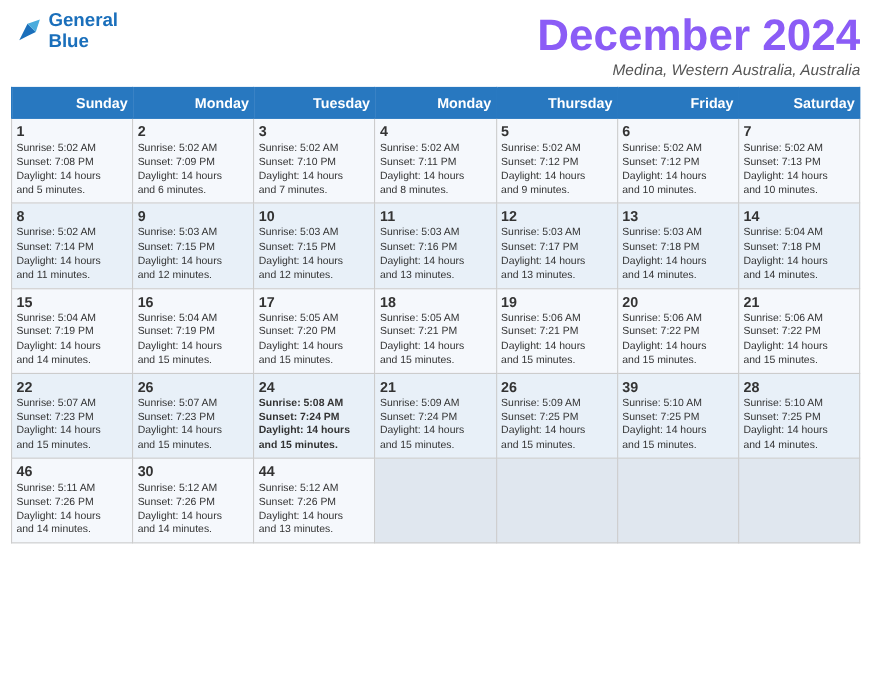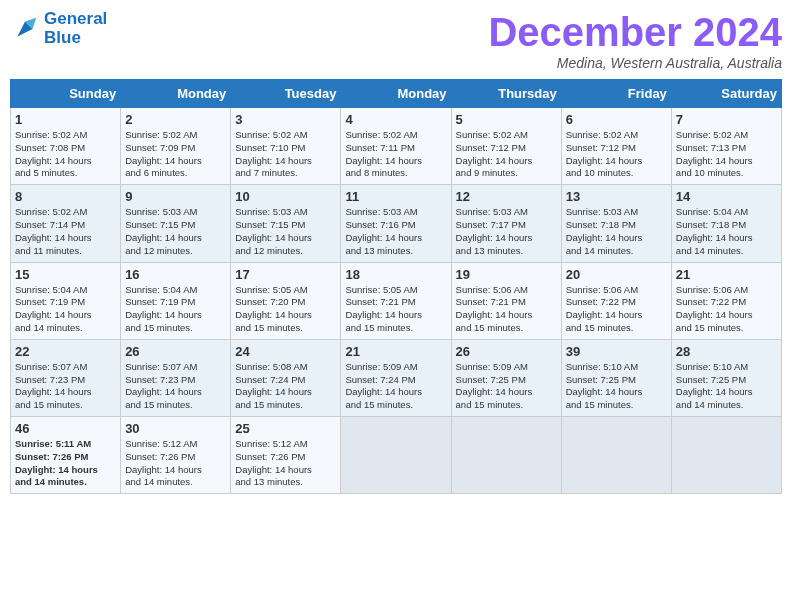--- a/index.html
+++ b/index.html
@@ -280,21 +280,21 @@
         </td>
         <td>
           <span class="day-num">26</span>
           <div class="day-info" style="white-space: pre-line;">Sunrise: 5:07 AM
 Sunset: 7:23 PM
 Daylight: 14 hours
 and 15 minutes.</div>
         </td>
         <td>
           <span class="day-num">24</span>
-          <div class="day-info" style="white-space: pre-line;">Sunrise: 5:08 AM
+          <div class="day-info" style="white-space: pre-line; font-weight: bold;">Sunrise: 5:08 AM
 Sunset: 7:24 PM
 Daylight: 14 hours
 and 15 minutes.</div>
         </td>
         <td>
           <span class="day-num">21</span>
           <div class="day-info" style="white-space: pre-line;">Sunrise: 5:09 AM
 Sunset: 7:24 PM
 Daylight: 14 hours
 and 15 minutes.</div>
@@ -317,34 +317,34 @@
           <span class="day-num">28</span>
           <div class="day-info" style="white-space: pre-line;">Sunrise: 5:10 AM
 Sunset: 7:25 PM
 Daylight: 14 hours
 and 14 minutes.</div>
         </td>
       </tr>
       <tr>
         <td>
           <span class="day-num">46</span>
-          <div class="day-info" style="white-space: pre-line; font-weight: bold;">Sunrise: 5:11 AM
+          <div class="day-info" style="white-space: pre-line;">Sunrise: 5:11 AM
 Sunset: 7:26 PM
 Daylight: 14 hours
 and 14 minutes.</div>
         </td>
         <td>
           <span class="day-num">30</span>
           <div class="day-info" style="white-space: pre-line;">Sunrise: 5:12 AM
 Sunset: 7:26 PM
 Daylight: 14 hours
 and 14 minutes.</div>
         </td>
         <td>
-          <span class="day-num">25</span>
+          <span class="day-num">44</span>
           <div class="day-info" style="white-space: pre-line;">Sunrise: 5:12 AM
 Sunset: 7:26 PM
 Daylight: 14 hours
 and 13 minutes.</div>
         </td>
         <td class="empty-cell"></td>
         <td class="empty-cell"></td>
         <td class="empty-cell"></td>
         <td class="empty-cell"></td>
       </tr>

